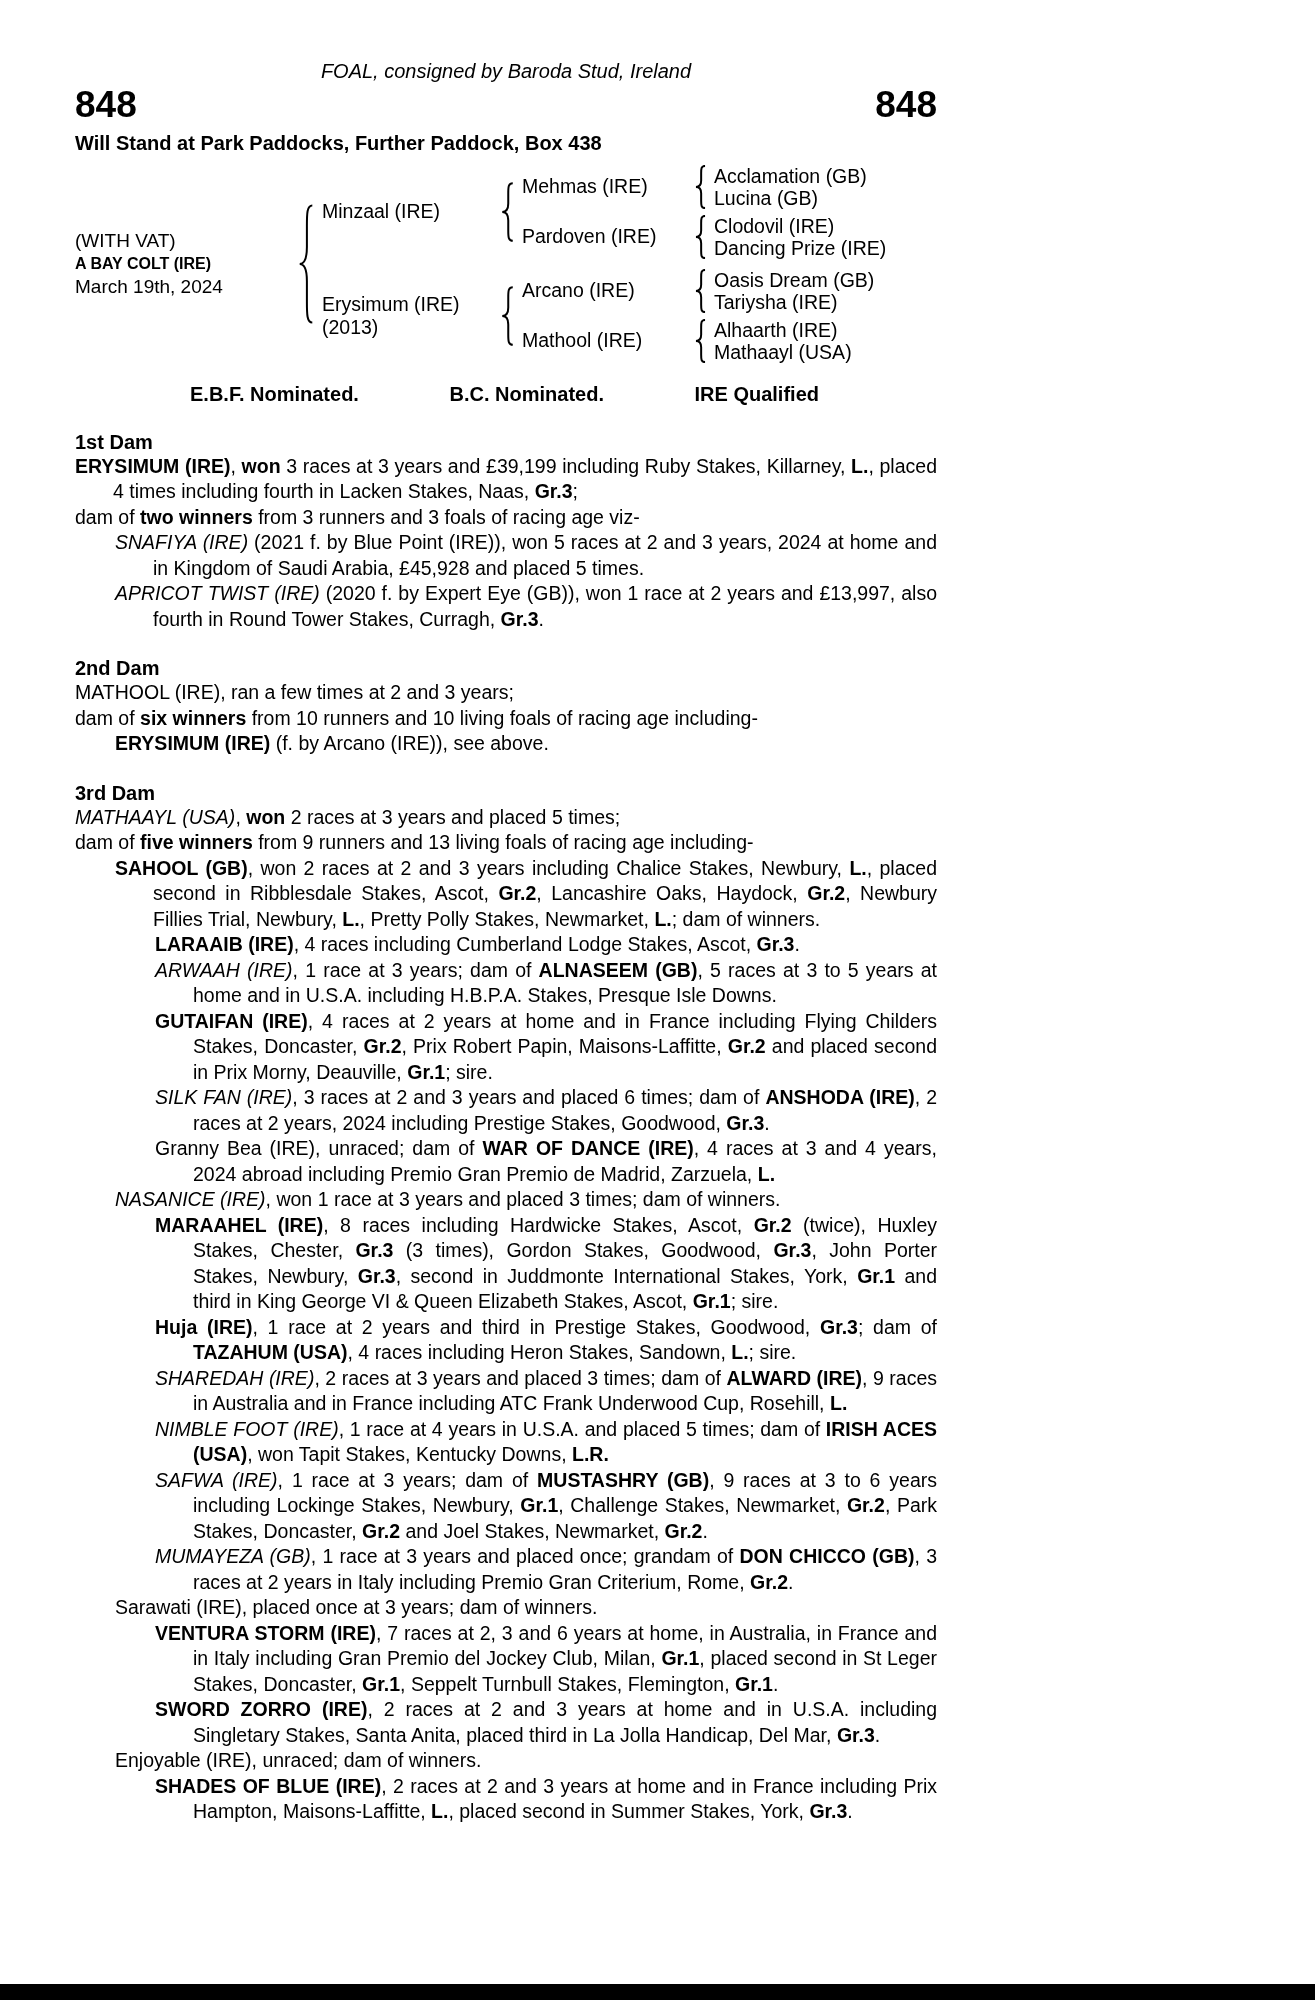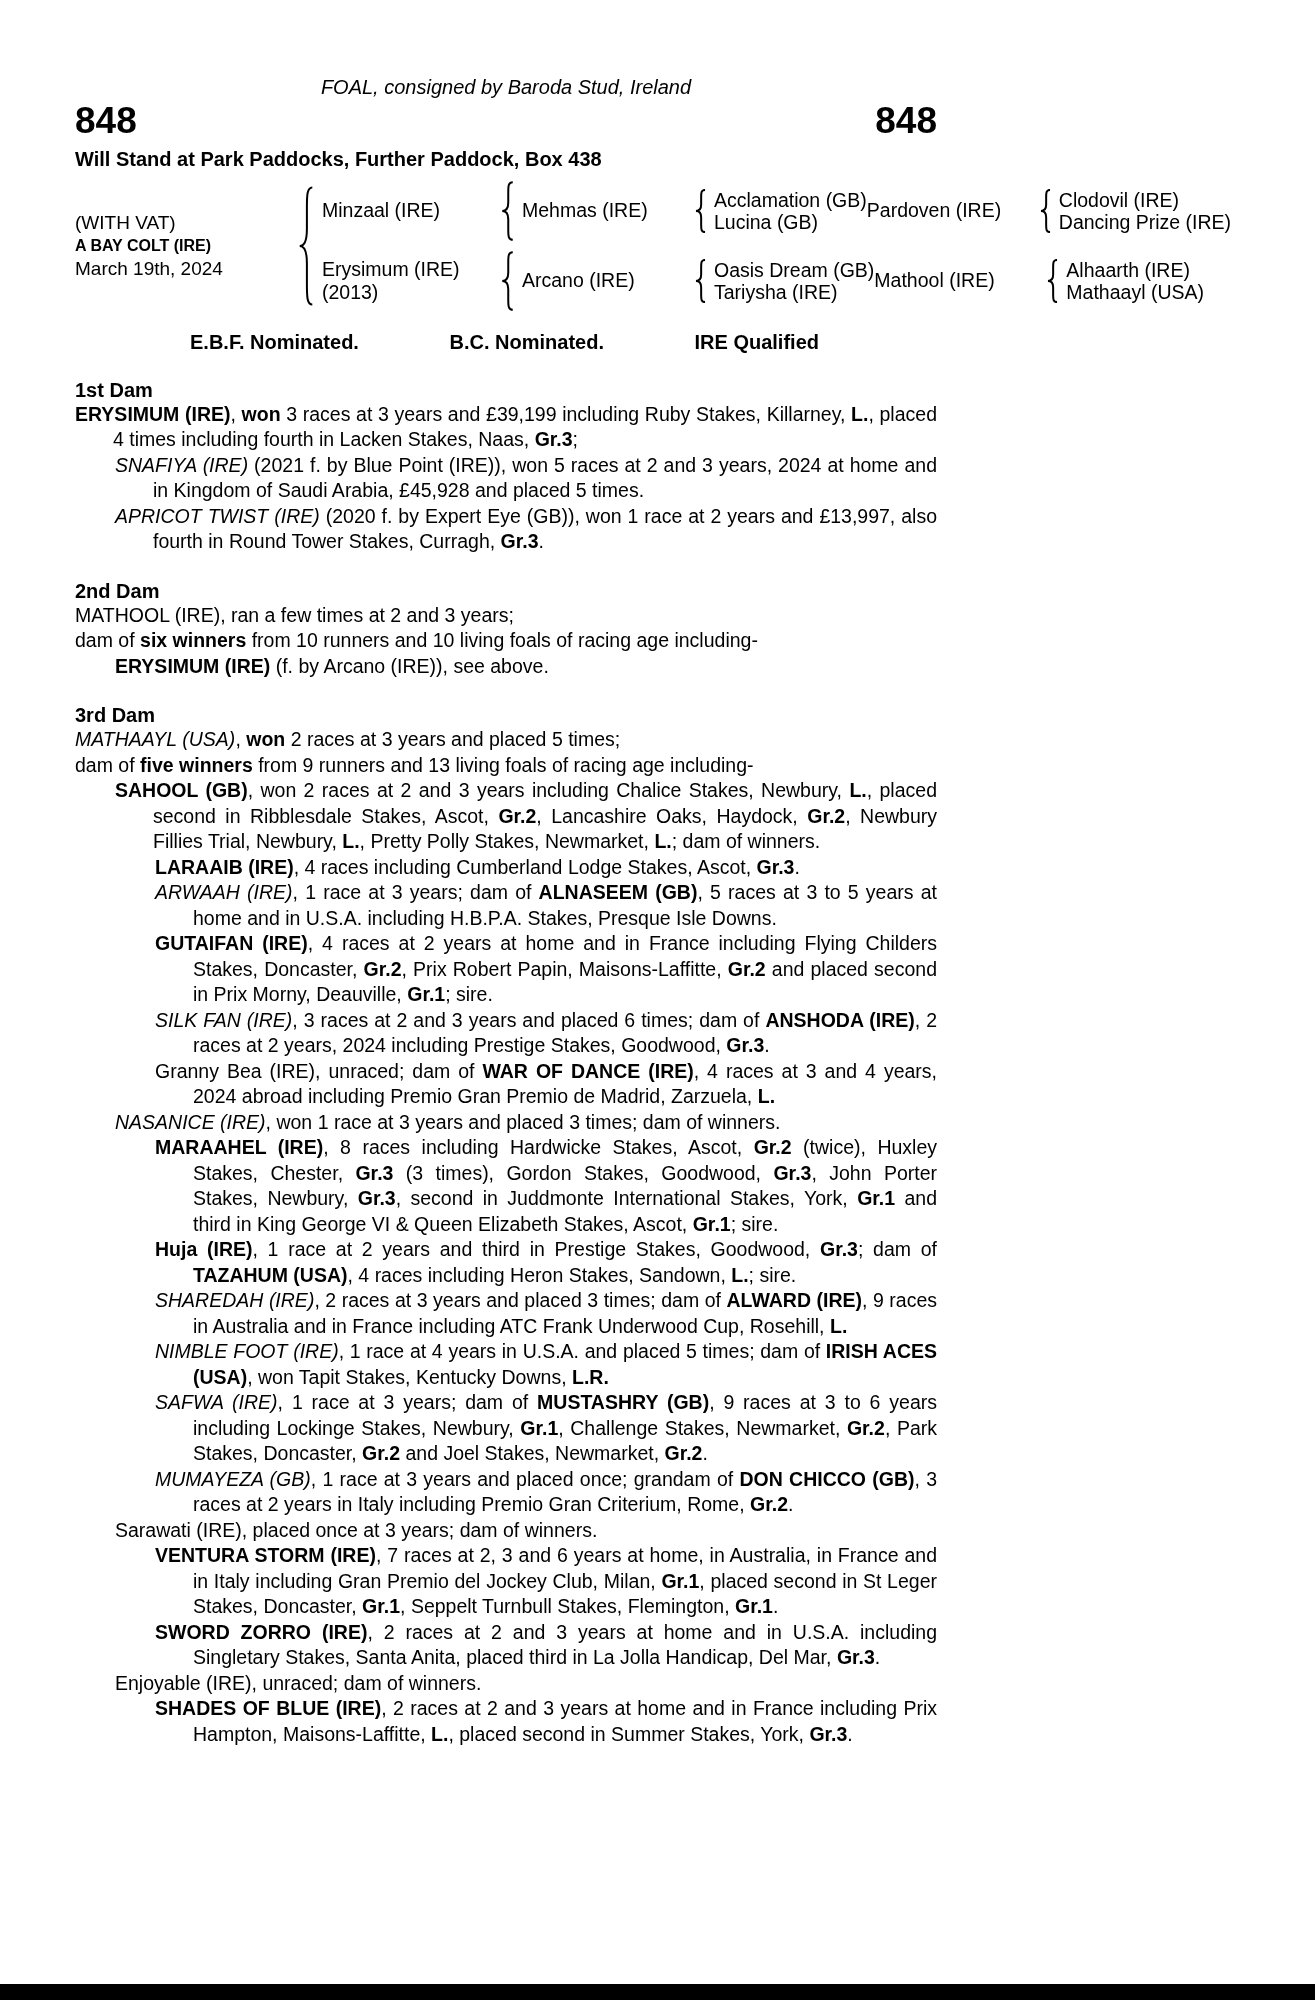--- a/index.html
+++ b/index.html
@@ -1,38 +1,38 @@
 <!DOCTYPE html>
 <html><head>
 <meta charset="utf-8">
 <style>
   * { margin:0; padding:0; box-sizing:border-box; }
   html,body { background:#ffffff; }
   .page {
     position:relative; width:1315px; height:2000px; background:#ffffff;
     font-family:"Liberation Sans", sans-serif; color:#000; overflow:hidden;
   }
-  .content { position:absolute; left:75px; top:16px; width:862px; }
+  .content { position:absolute; left:75px; top:0; width:862px; }
 
   .consign-line { margin-top:60px; text-align:center; font-style:italic; font-size:20px; }
   .lot-row { display:flex; justify-content:space-between; align-items:flex-start; margin-top:2px; }
   .lot { font-size:37px; font-weight:bold; line-height:1.1; }
   .stand-line { font-weight:bold; font-size:20px; margin-top:6px; }
 
   .ped { display:flex; align-items:center; margin-top:10px; }
   .ped-subject { width:222px; font-size:19px; line-height:23px; flex:none; }
   .subject-desc { font-weight:bold; font-size:16px; }
   .brace-svg { flex:none; display:block; }
   .brace-lg { width:18px; height:122px; }
   .brace-md { width:15px; height:60px; }
   .brace-sm { width:13px; height:44px; }
   .gen2col { display:flex; flex-direction:column; row-gap:10px; margin-left:7px; }
   .ped-half { display:flex; align-items:center; }
   .gen2name { width:178px; font-size:19.5px; line-height:23px; flex:none; }
-  .gen3col { display:flex; flex-direction:row; row-gap:6px; margin-left:7px; }
+  .gen3col { display:flex; flex-direction:column; row-gap:6px; margin-left:7px; }
   .quarter { display:flex; align-items:center; }
   .gen3name { width:172px; font-size:19.5px; flex:none; }
   .gen4col { margin-left:7px; font-size:19.5px; line-height:22px; white-space:nowrap; }
 
   .noms { display:flex; justify-content:space-between; font-weight:bold; font-size:20px;
           margin-top:20px; padding-left:115px; padding-right:118px;gap:37px; }
 
   .sections { margin-top:6px; }
   .sec-heading { font-weight:bold; font-size:20px; margin-top:25px; }
   .para { font-size:19.5px; line-height:25.5px; text-align:justify; }
@@ -138,20 +138,21 @@
 
     <div class="noms">
       <span>E.B.F. Nominated.</span>
       <span>B.C. Nominated.</span>
       <span>IRE Qualified</span>
     </div>
 
     <div class="sections">
         <div class="sec-heading">1st Dam</div>
         <div class="para ind0"><span class="b">ERYSIMUM (IRE)</span><span>, </span><span class="b">won</span><span> 3 races at 3 years and £39,199 including Ruby Stakes, Killarney, </span><span class="b">L.</span><span>, placed 4 times including fourth in Lacken Stakes, Naas, </span><span class="b">Gr.3</span><span>;</span></div>
+        <div class="para ind0"><span>dam of </span><span class="b">two winners</span><span> from 3 runners and 3 foals of racing age viz-</span></div>
         <div class="para ind1"><span class="i">SNAFIYA (IRE)</span><span> (2021 f. by Blue Point (IRE)), won 5 races at 2 and 3 years, 2024 at home and in Kingdom of Saudi Arabia, £45,928 and placed 5 times.</span></div>
         <div class="para ind1"><span class="i">APRICOT TWIST (IRE)</span><span> (2020 f. by Expert Eye (GB)), won 1 race at 2 years and £13,997, also fourth in Round Tower Stakes, Curragh, </span><span class="b">Gr.3</span><span>.</span></div>
         <div class="sec-heading">2nd Dam</div>
         <div class="para ind0"><span>MATHOOL (IRE), ran a few times at 2 and 3 years;</span></div>
         <div class="para ind0"><span>dam of </span><span class="b">six winners</span><span> from 10 runners and 10 living foals of racing age including-</span></div>
         <div class="para ind1"><span class="b">ERYSIMUM (IRE)</span><span> (f. by Arcano (IRE)), see above.</span></div>
         <div class="sec-heading">3rd Dam</div>
         <div class="para ind0"><span class="i">MATHAAYL (USA)</span><span>, </span><span class="b">won</span><span> 2 races at 3 years and placed 5 times;</span></div>
         <div class="para ind0"><span>dam of </span><span class="b">five winners</span><span> from 9 runners and 13 living foals of racing age including-</span></div>
         <div class="para ind1"><span class="b">SAHOOL (GB)</span><span>, won 2 races at 2 and 3 years including Chalice Stakes, Newbury, </span><span class="b">L.</span><span>, placed second in Ribblesdale Stakes, Ascot, </span><span class="b">Gr.2</span><span>, Lancashire Oaks, Haydock, </span><span class="b">Gr.2</span><span>, Newbury Fillies Trial, Newbury, </span><span class="b">L.</span><span>, Pretty Polly Stakes, Newmarket, </span><span class="b">L.</span><span>; dam of winners.</span></div>

